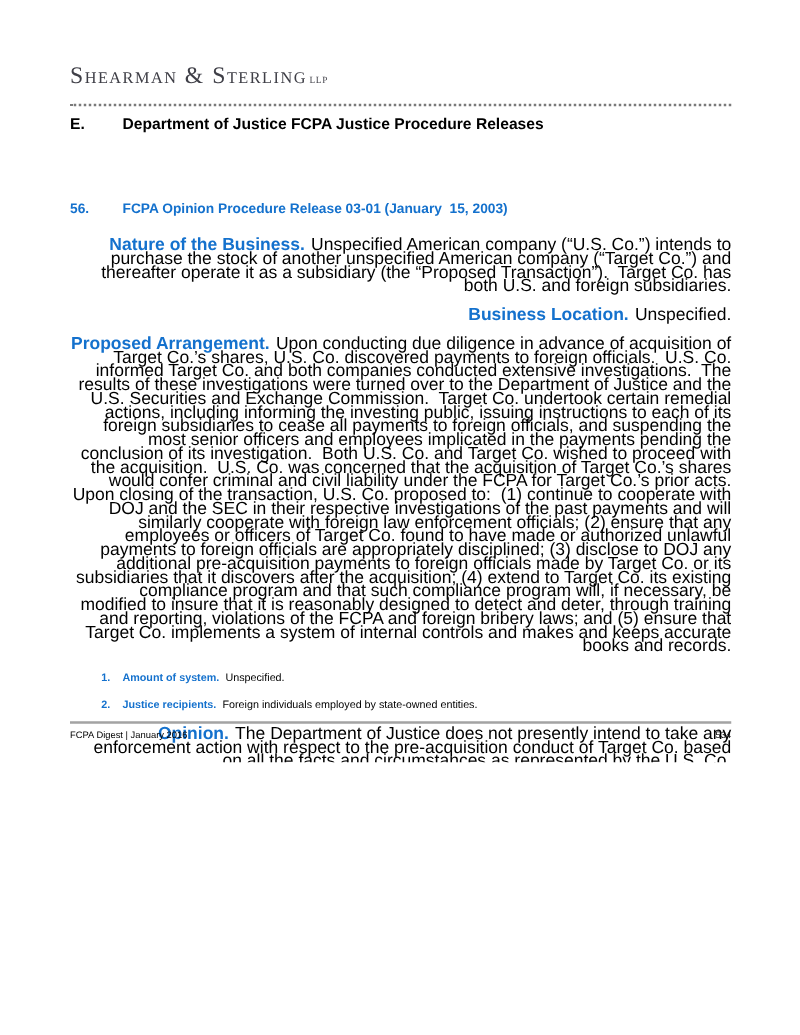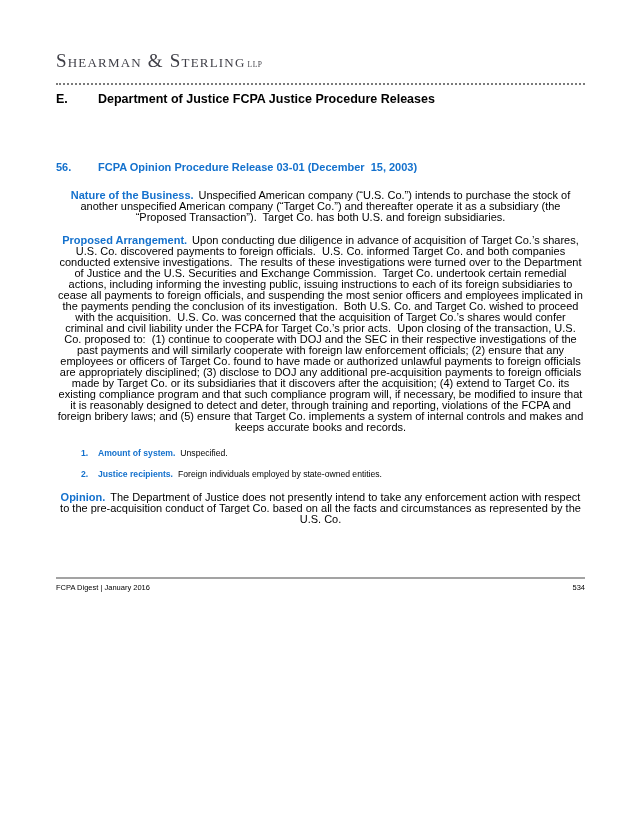--- a/index.html
+++ b/index.html
@@ -61,24 +61,24 @@
     line-height: 14px;
   }
   .h-num {
     position: absolute;
     left: 0;
   }
   .h-title { white-space: pre; }
   
   .para {
     margin-top: 12px;
-    font-size: 11px;
+    font-size: 14px;
     line-height: 11px;
     color: #000000;
-    text-align: center;
+    text-align: right;
   }
   .para.first { margin-top: 16px; }
   .label {
     color: #1471cd;
     font-weight: bold;
     margin-right: 5px;
   }
   .body-text { white-space: pre-wrap; }
   
   .list { margin-top: 15px; }
@@ -119,27 +119,30 @@
 
     <div class="dotted-rule"></div>
 
     <div class="section-heading">
       <span class="h-num">E.</span>
       <span class="h-title">Department of Justice FCPA Justice Procedure Releases</span>
     </div>
 
     <div class="release-heading">
       <span class="h-num">56.</span>
-      <span class="h-title">FCPA Opinion Procedure Release 03-01 (December  15, 2003)</span>
+      <span class="h-title">FCPA Opinion Procedure Release 03-01 (January  15, 2003)</span>
     </div>
 
     <p class="para first">
       <span class="label">Nature of the Business.</span><span class="body-text">Unspecified American company (“U.S. Co.”) intends to purchase the stock of another unspecified American company (“Target Co.”) and thereafter operate it as a subsidiary (the “Proposed Transaction”).  Target Co. has both U.S. and foreign subsidiaries.</span>
     </p>
 
+    <p class="para">
+      <span class="label">Business Location.</span><span class="body-text">Unspecified.</span>
+    </p>
 
     <p class="para">
       <span class="label">Proposed Arrangement.</span><span class="body-text">Upon conducting due diligence in advance of acquisition of Target Co.’s shares, U.S. Co. discovered payments to foreign officials.  U.S. Co. informed Target Co. and both companies conducted extensive investigations.  The results of these investigations were turned over to the Department of Justice and the U.S. Securities and Exchange Commission.  Target Co. undertook certain remedial actions, including informing the investing public, issuing instructions to each of its foreign subsidiaries to cease all payments to foreign officials, and suspending the most senior officers and employees implicated in the payments pending the conclusion of its investigation.  Both U.S. Co. and Target Co. wished to proceed with the acquisition.  U.S. Co. was concerned that the acquisition of Target Co.’s shares would confer criminal and civil liability under the FCPA for Target Co.’s prior acts.  Upon closing of the transaction, U.S. Co. proposed to:  (1) continue to cooperate with DOJ and the SEC in their respective investigations of the past payments and will similarly cooperate with foreign law enforcement officials; (2) ensure that any employees or officers of Target Co. found to have made or authorized unlawful payments to foreign officials are appropriately disciplined; (3) disclose to DOJ any additional pre-acquisition payments to foreign officials made by Target Co. or its subsidiaries that it discovers after the acquisition; (4) extend to Target Co. its existing compliance program and that such compliance program will, if necessary, be modified to insure that it is reasonably designed to detect and deter, through training and reporting, violations of the FCPA and foreign bribery laws; and (5) ensure that Target Co. implements a system of internal controls and makes and keeps accurate books and records.</span>
     </p>
 
     <div class="list">
       <div class="list-item">
         <span class="li-num">1.</span>
         <span class="label">Amount of system.</span><span class="body-text">Unspecified.</span>
       </div>

